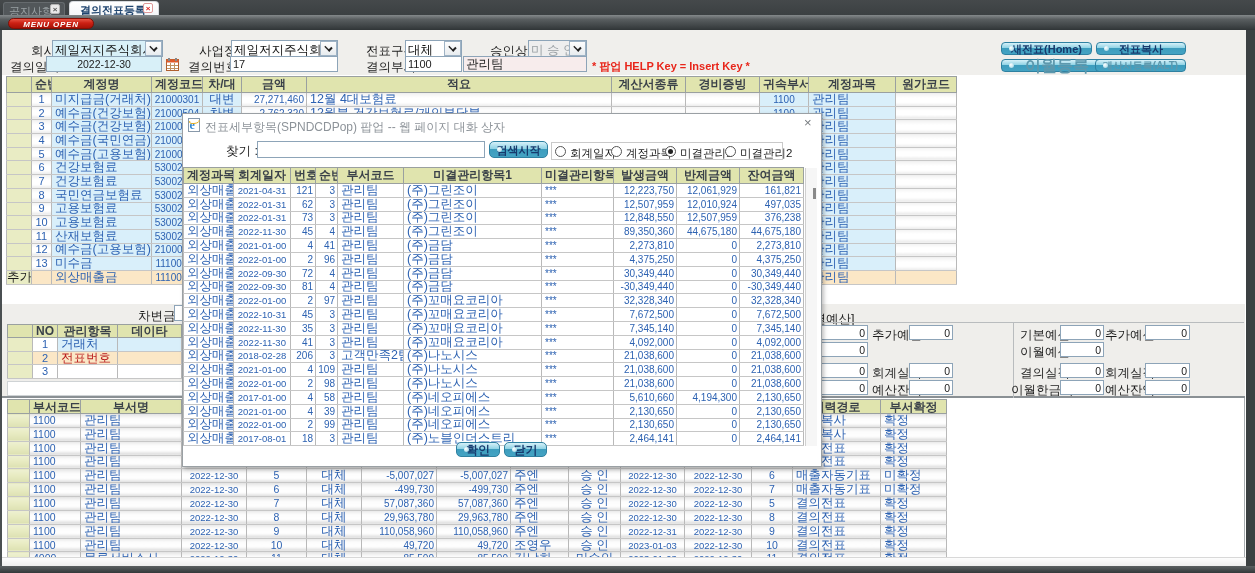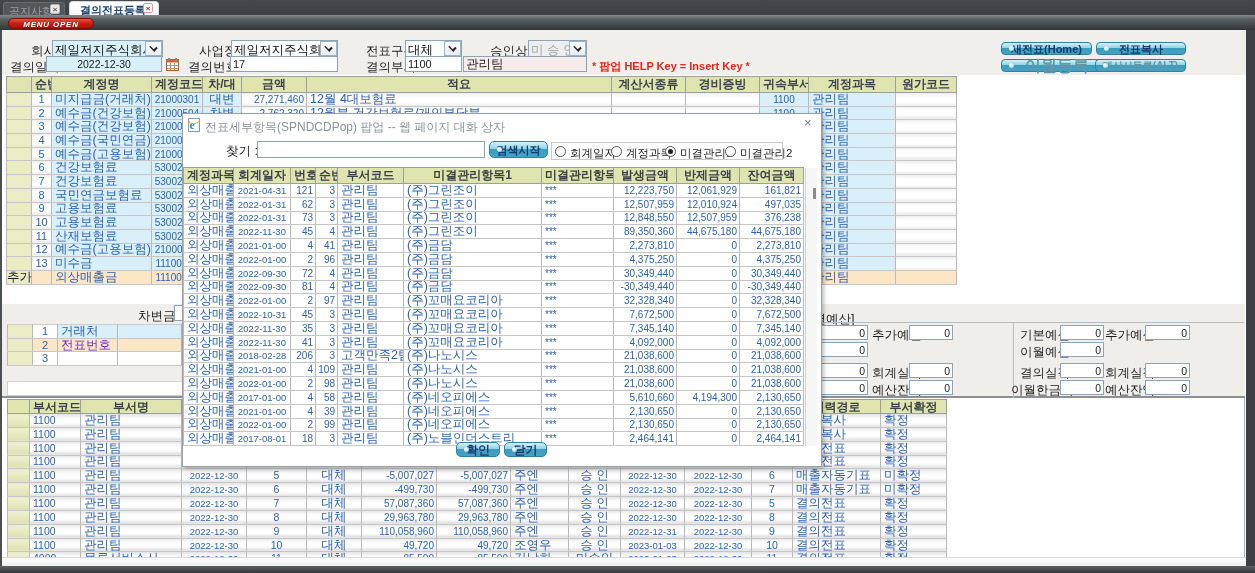--- a/index.html
+++ b/index.html
@@ -351,31 +351,38 @@
 <div class="inp num" style="left:1145px;top:380px;width:45px;height:15px;line-height:14px">0</div>
 <table class="grid abs" style="left:7px;top:324px;width:303px;border:1.5px solid #7d8387;background:#fff">
     <colgroup>
       <col style="width:25px">
       <col style="width:25px">
       <col style="width:60px">
       <col style="width:64px">
       <col style="width:129px">
     </colgroup>
     <tbody>
+      <tr style="height:13px">
+        <th style="height:13px;line-height:11px"></th>
+        <th style="height:13px;line-height:11px">NO</th>
+        <th style="height:13px;line-height:11px">관리항목</th>
+        <th style="height:13px;line-height:11px">데이타</th>
+        <th style="height:13px;line-height:11px"></th>
+      </tr>
       <tr style="height:13.5px">
         <td class="sel"></td>
         <td class="ctr" style="font-size:11px">1</td>
         <td class="blu kr">거래처</td>
         <td class="blu"></td>
         <td class="blu"></td>
       </tr>
       <tr style="height:13.5px">
         <td class="sel"></td>
         <td class="ctr" style="font-size:11px;background:#fbe7c6">2</td>
-        <td class="org kr" style="color:#6d28d9">전표번호</td>
+        <td class="org kr" style="color:#b91c1c">전표번호</td>
         <td class="org"></td>
         <td class="org"></td>
       </tr>
       <tr style="height:13.5px">
         <td class="sel"></td>
         <td class="ctr" style="font-size:11px">3</td>
         <td></td>
         <td></td>
         <td></td>
       </tr>

